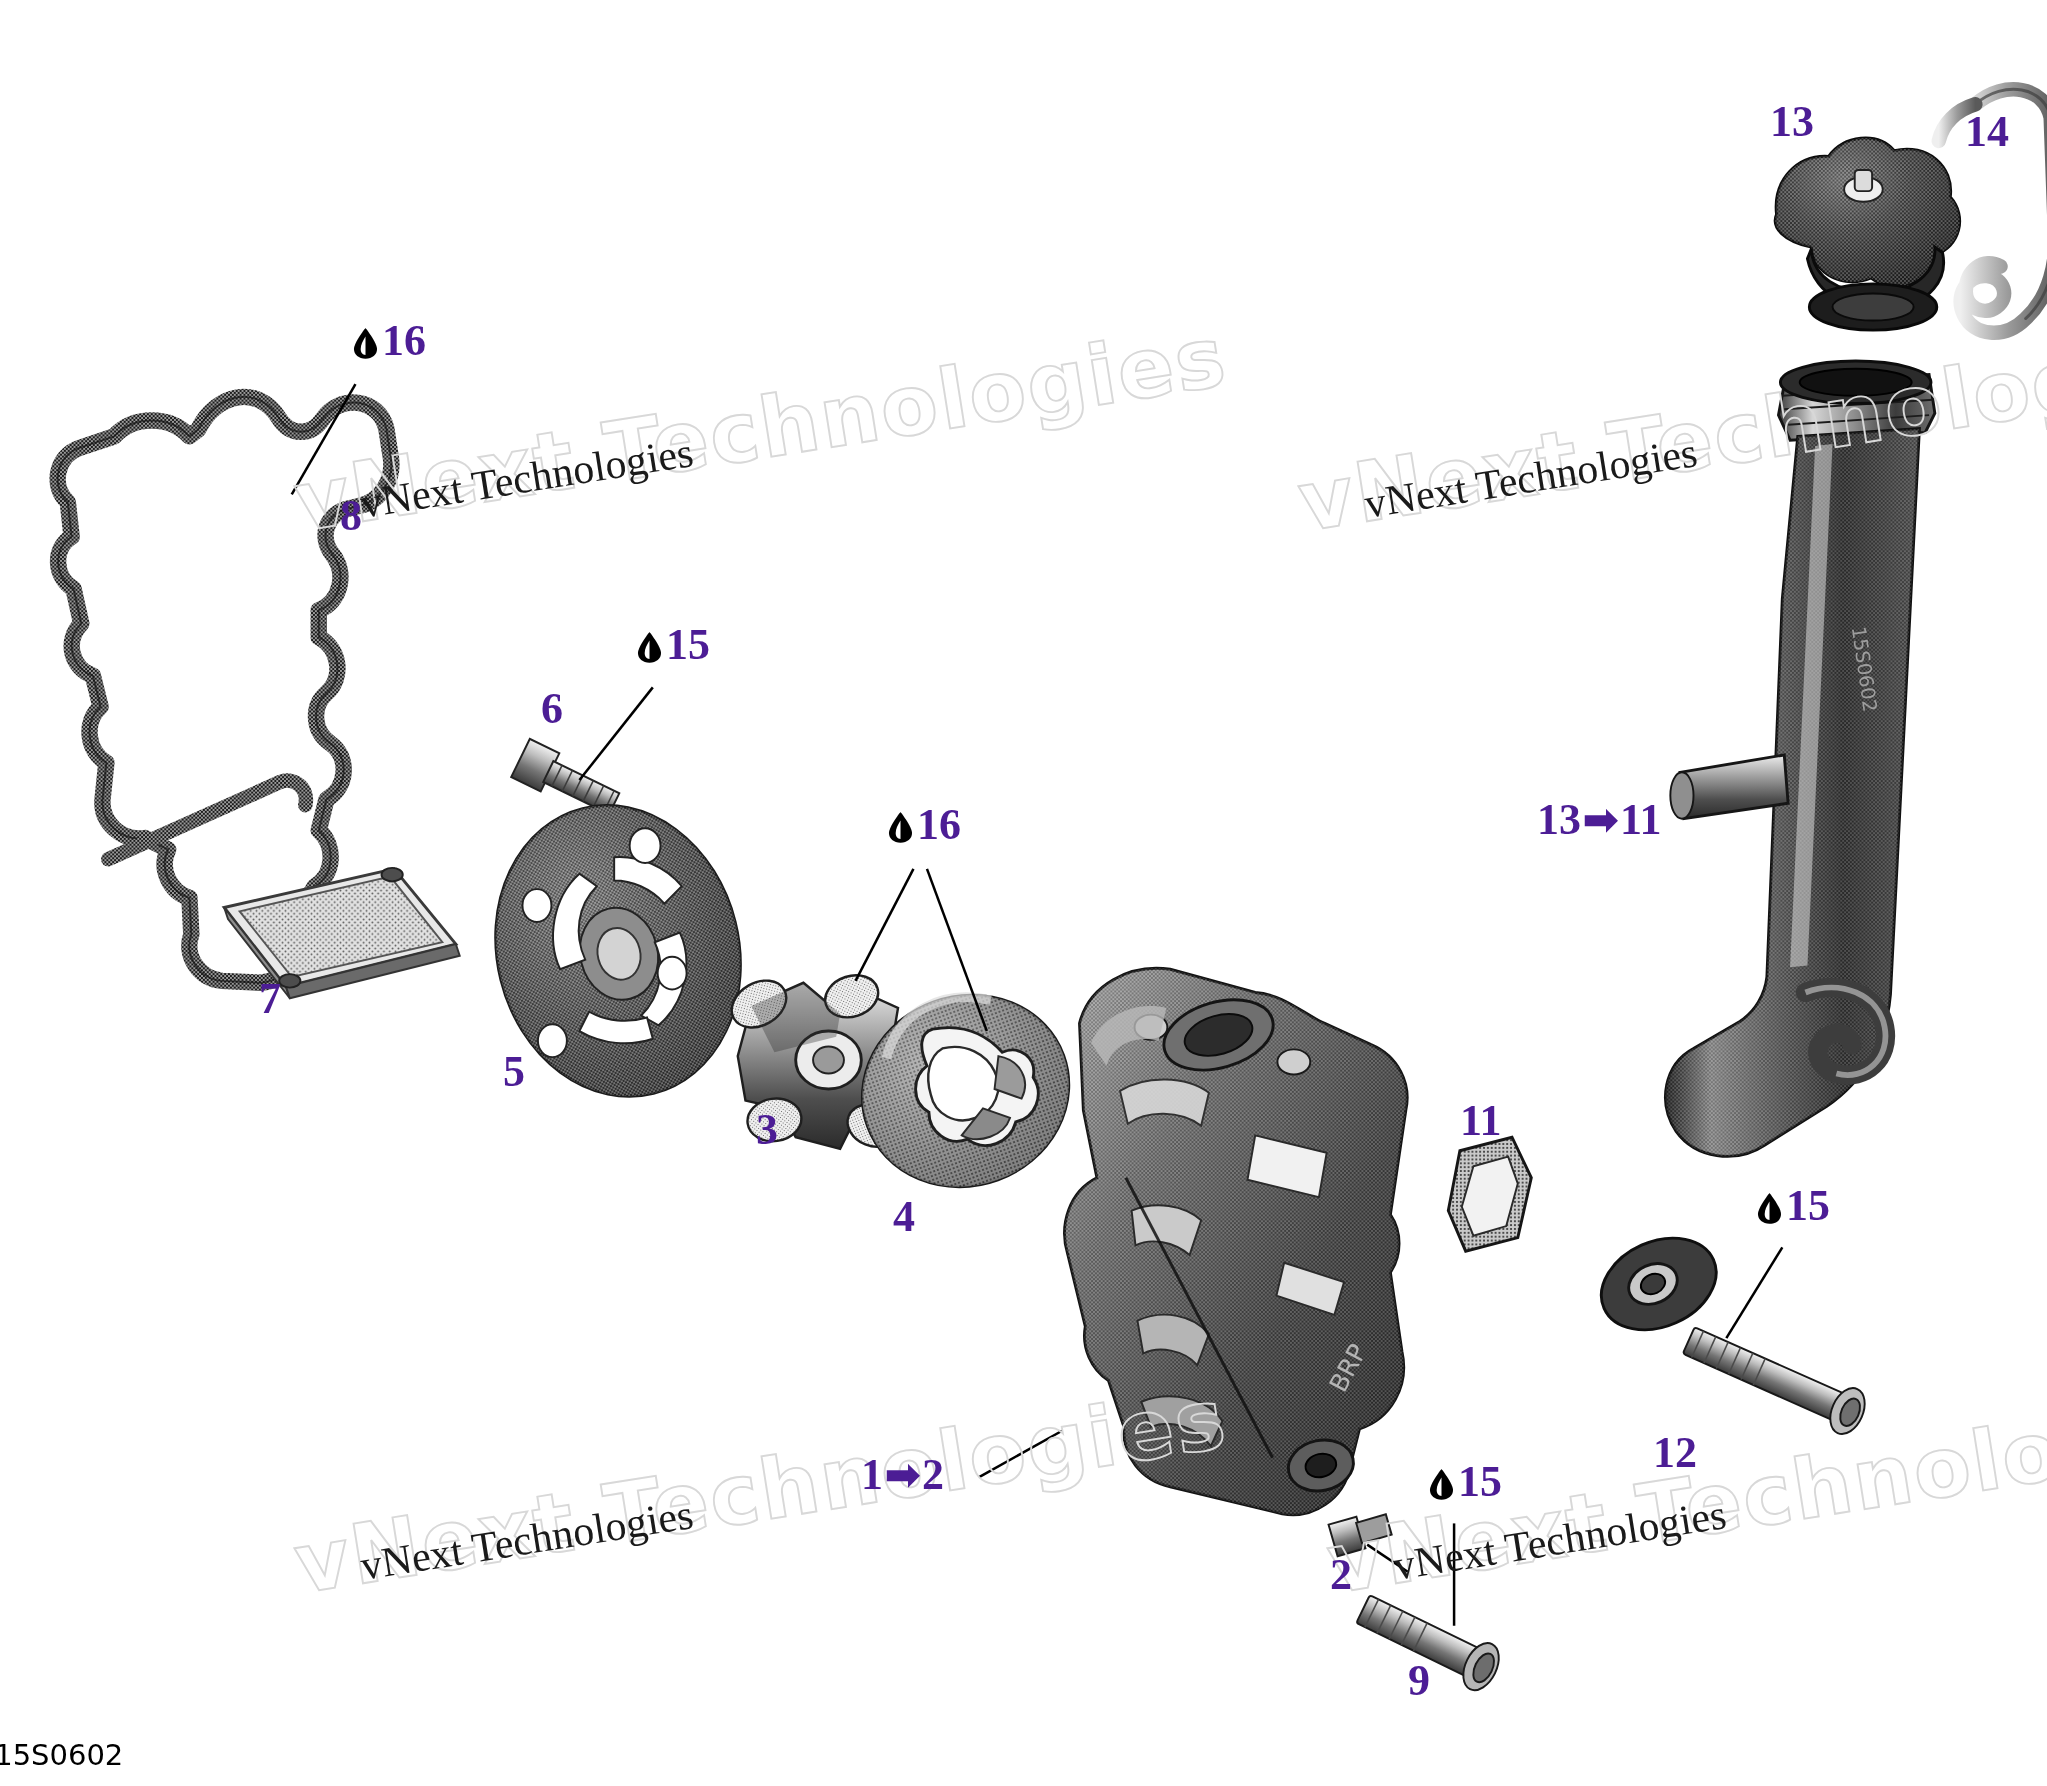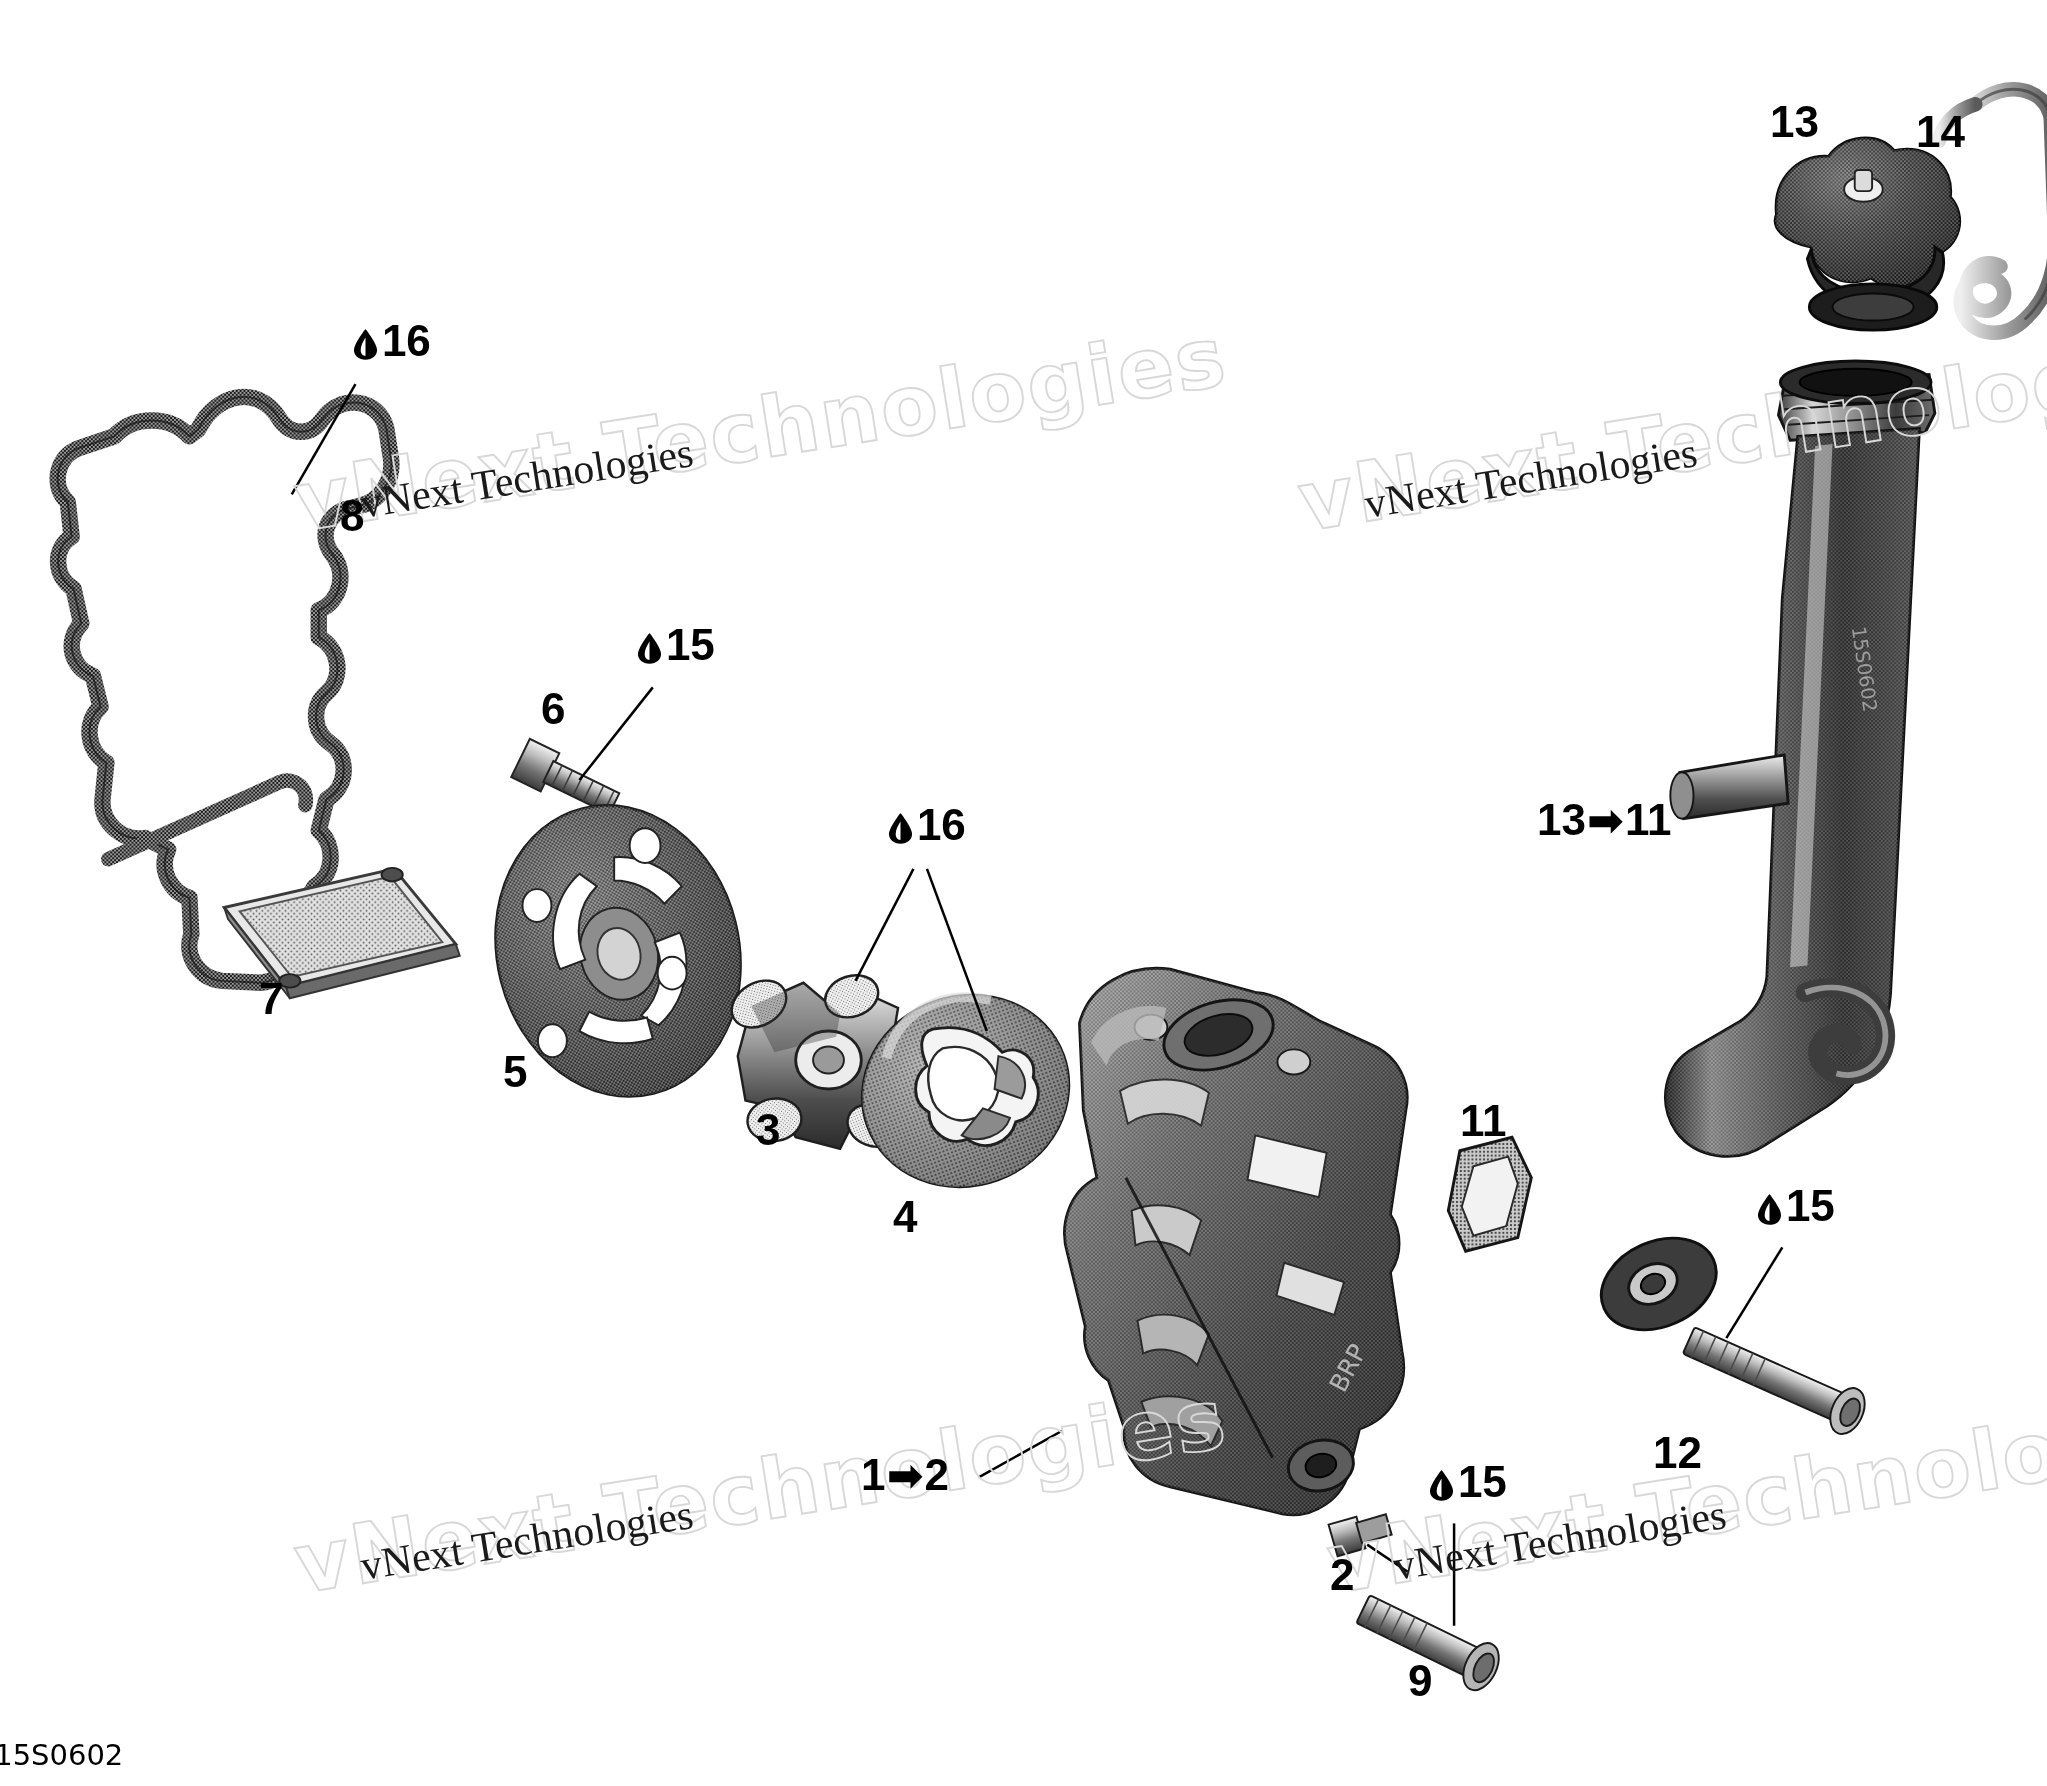--- a/index.html
+++ b/index.html
@@ -24,24 +24,24 @@
     font-family:"Liberation Serif",serif;
     font-size:42px;
     color:#1a1a1a;
     white-space:nowrap;
     transform:rotate(-9deg);
   }
 
   
   .lbl{
     position:absolute;
-    font-family:Liberation Sans, sans-serif;
+    font-family:Liberation Serif, serif;
     font-weight:700;
     font-size:44px;
-    color:#000000;
+    color:#4c1d95;
     white-space:nowrap;
     line-height:1;
   }
   .lbl.arrowed{letter-spacing:0px;}
   .arw{font-size:42px;font-weight:900;padding:0 1.9px;}
   .drop{
     display:inline-block;
     width:25px;height:33px;
     vertical-align:-4.8px;
     margin-right:3.9px;
@@ -557,20 +557,20 @@
 
   <div class="lbl arrowed" style="left:1537px; top:798px;"><span>13</span><span class="arw">➡</span><span>11</span></div>
 
   <div class="lbl" style="left:1757px; top:1184px;"><span class="drop"><svg viewBox="0 0 26 34">
           <path d="M13 1 C13 1 25 16 25 23 C25 29 20 33 13 33 C6 33 1 29 1 23 C1 16 13 1 13 1 Z" fill="#000"></path>
           <path d="M13 10 C10 15 8 19 8 23 C8 27 10 29 13 29 Z" fill="#fff"></path>
         </svg></span><span>15</span></div>
 
   <div class="lbl" style="left:1770px; top:100px;"><span>13</span></div>
 
-  <div class="lbl" style="left:1916px; top:110px;"><span>14</span></div>
+  <div class="lbl" style="left:1965px; top:110px;"><span>14</span></div>
 
   <div class="lbl" style="left:1653px; top:1431px;"><span>12</span></div>
 
   <div class="docid" style="left:-5.8px; top:1738px;">15S0602</div>
 
 </div>
 
 
 </body></html>

